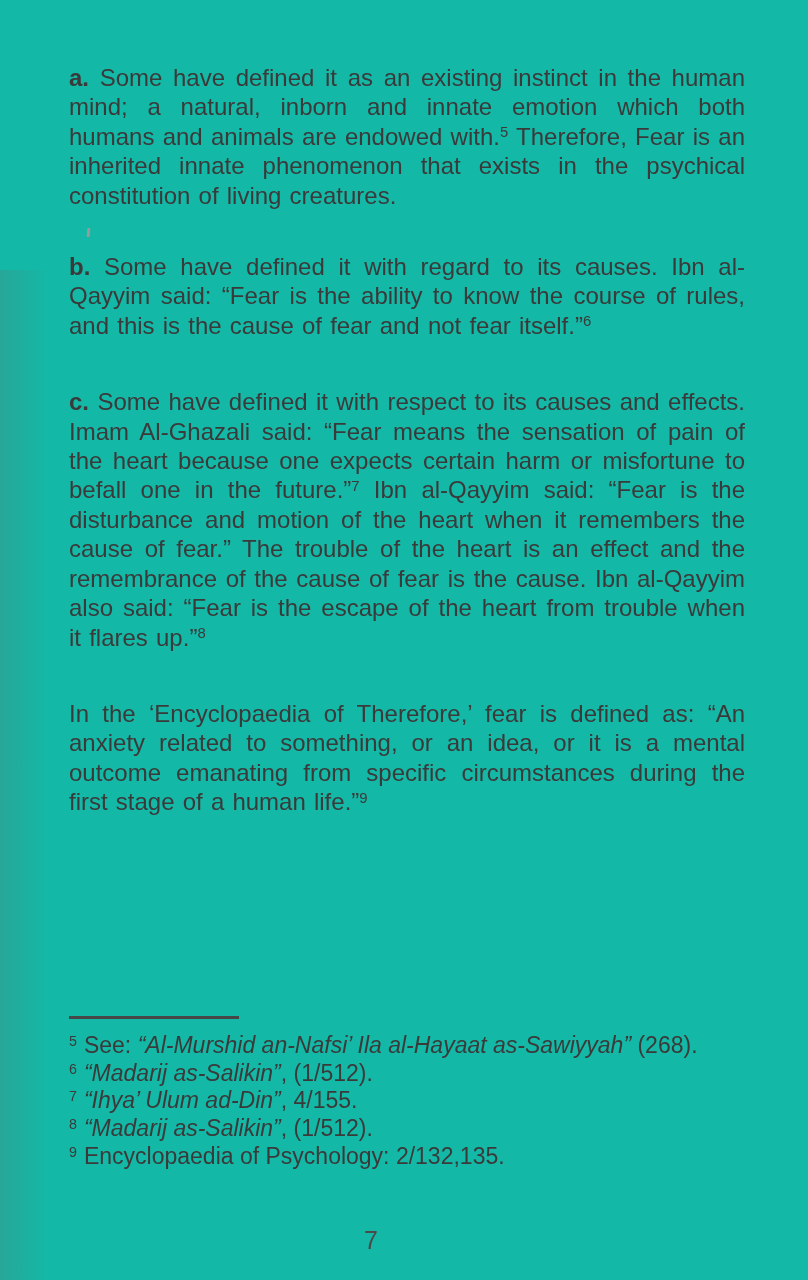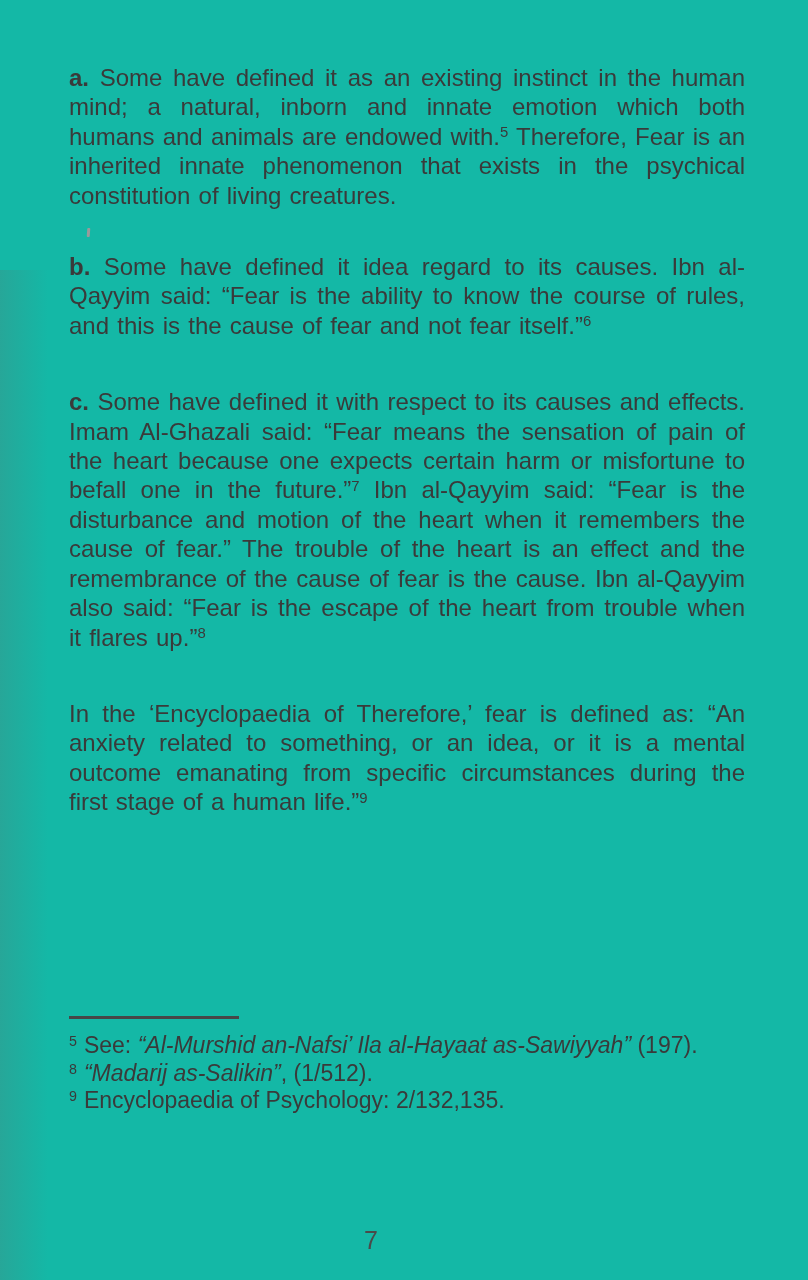--- a/index.html
+++ b/index.html
@@ -92,35 +92,37 @@
 
 <div class="page">
 
   <div class="left-shadow"></div>
   <div class="scan-mark"></div>
 
   <div class="text-block">
 
     <p class="body-para"><span class="lead">a.</span><span> Some have defined it as an existing instinct in the human mind; a natural, inborn and innate emotion which both humans and animals are endowed with.</span><sup class="fnref">5</sup><span> Therefore, Fear is an inherited innate phenomenon that exists in the psychical constitution of living creatures.</span></p>
 
-    <p class="body-para gap-lg"><span class="lead">b.</span><span> Some have defined it idea regard to its causes. Ibn al-Qayyim said: “Fear is the ability to know the course of rules, and this is the cause of fear and not fear itself.”</span><sup class="fnref">6</sup></p>
+    <p class="body-para gap-lg"><span class="lead">b.</span><span> Some have defined it with regard to its causes. Ibn al-Qayyim said: “Fear is the ability to know the course of rules, and this is the cause of fear and not fear itself.”</span><sup class="fnref">6</sup></p>
 
     <p class="body-para gap-lg"><span class="lead">c.</span><span> Some have defined it with respect to its causes and effects. Imam Al-Ghazali said: “Fear means the sensation of pain of the heart because one expects certain harm or misfortune to befall one in the future.”</span><sup class="fnref">7</sup><span>  Ibn al-Qayyim said: “Fear is the disturbance and motion of the heart when it remembers the cause of fear.” The trouble of the heart is an effect and the remembrance of the cause of fear is the cause. Ibn al-Qayyim also said: “Fear is the escape of the heart from trouble when it flares up.”</span><sup class="fnref">8</sup></p>
 
     <p class="body-para"><span>In the ‘Encyclopaedia of Therefore,’ fear is defined as: “An anxiety related to something, or an idea, or it is a mental outcome emanating from specific circumstances during the first stage of a human life.”</span><sup class="fnref">9</sup></p>
 
 
   </div>
 
   <div class="footnote-block">
     <div class="footnote-rule"></div>
 
-    <div class="fn-line"><sup class="fn-marker">5</sup><span>See: </span><span class="fn-title">“Al-Murshid an-Nafsi’ Ila al-Hayaat as-Sawiyyah”</span><span> (197).</span></div>
+    <div class="fn-line"><sup class="fn-marker">5</sup><span>See: </span><span class="fn-title">“Al-Murshid an-Nafsi’ Ila al-Hayaat as-Sawiyyah”</span><span> (268).</span></div>
 
+    <div class="fn-line"><sup class="fn-marker">6</sup><span></span><span class="fn-title">“Madarij as-Salikin”</span><span>, (1/512).</span></div>
 
+    <div class="fn-line"><sup class="fn-marker">7</sup><span></span><span class="fn-title">“Ihya’ Ulum ad-Din”</span><span>, 4/155.</span></div>
 
     <div class="fn-line"><sup class="fn-marker">8</sup><span></span><span class="fn-title">“Madarij as-Salikin”</span><span>, (1/512).</span></div>
 
     <div class="fn-line"><sup class="fn-marker">9</sup><span>Encyclopaedia of Psychology: 2/132,135.</span><span class="fn-title"></span><span></span></div>
   </div>
 
   <div class="page-number">7</div>
 
 </div>
 

